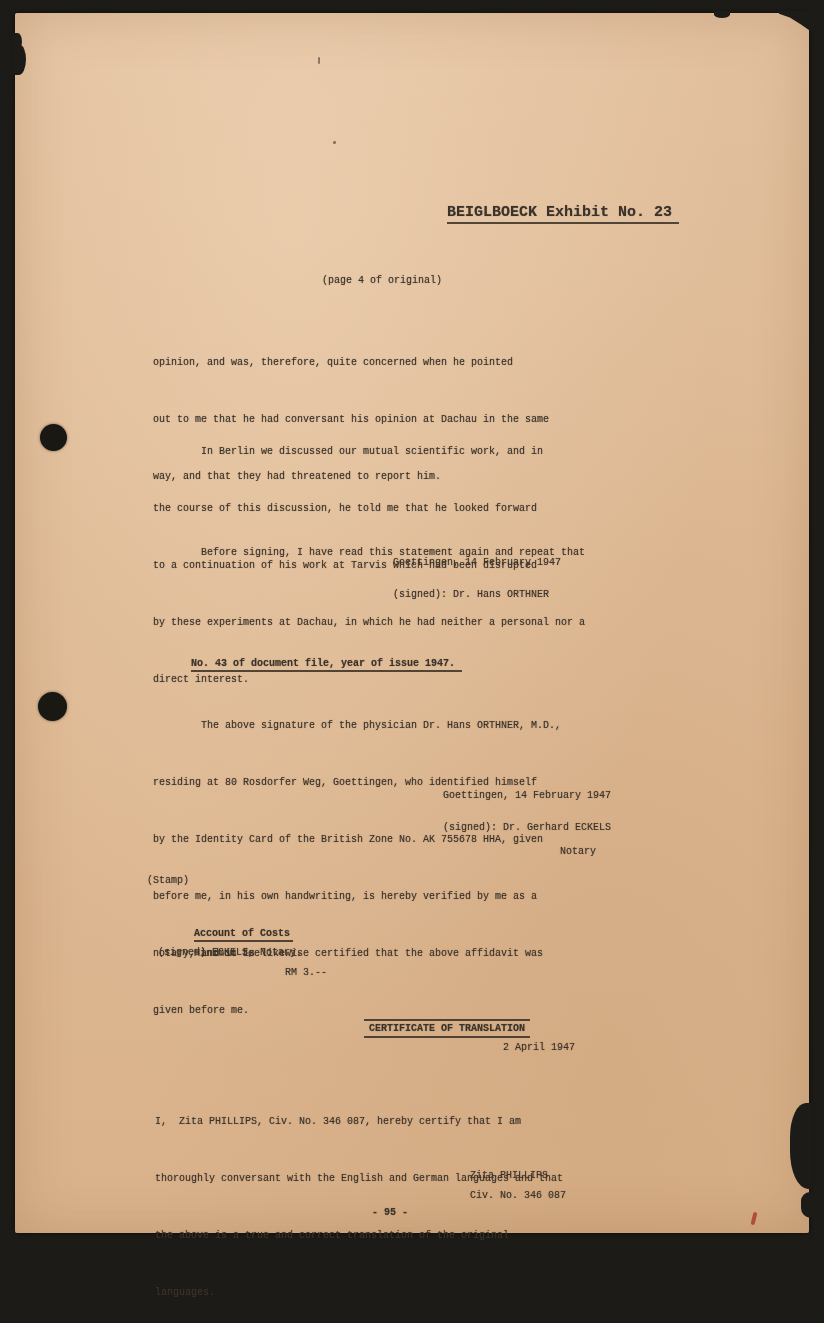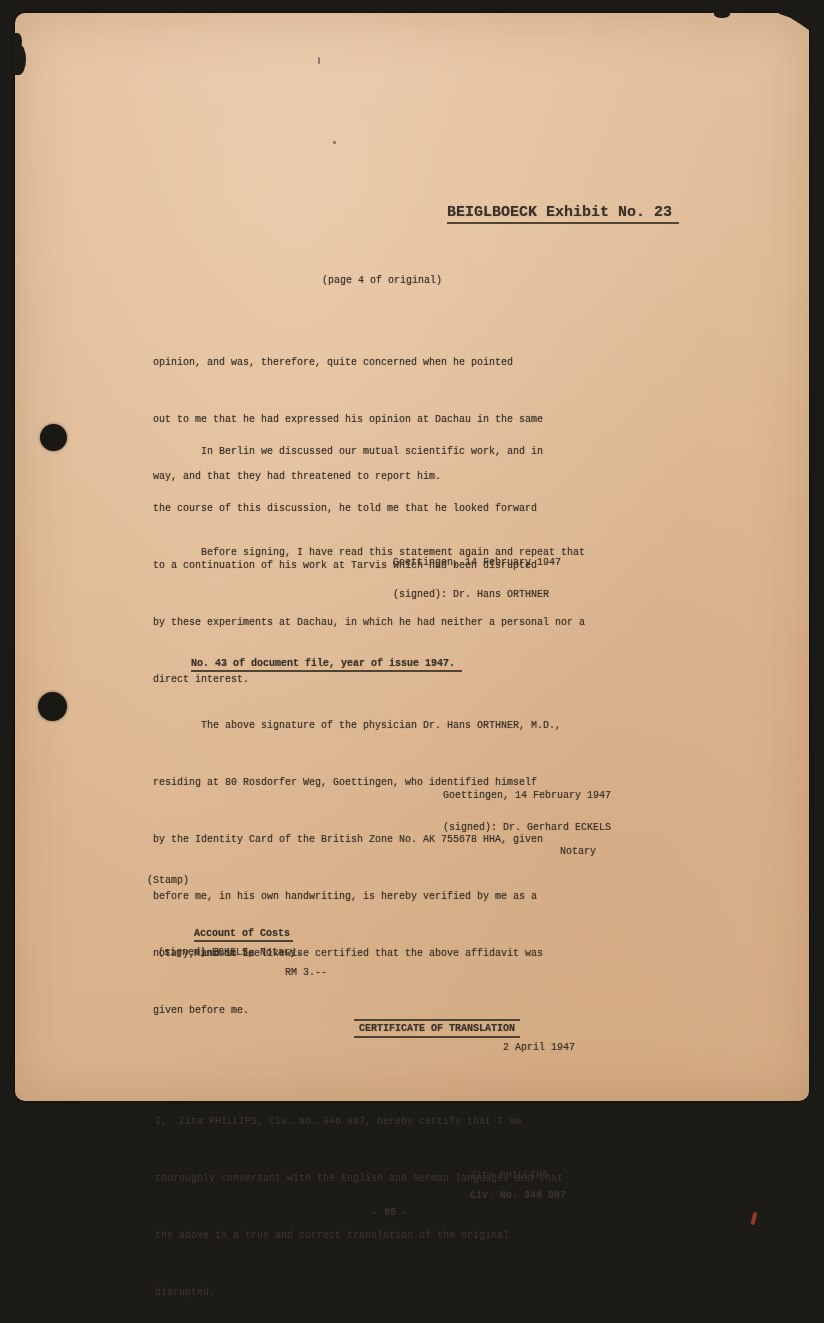--- a/index.html
+++ b/index.html
@@ -8,27 +8,27 @@
     position: relative;
     width: 824px;
     height: 1323px;
     background: #1c1b17;
     overflow: hidden;
     font-family: "Liberation Mono", "DejaVu Sans Mono", monospace;
   }
   .paper {
     position: absolute;
     left: 15px; top: 13px;
-    width: 794px; height: 1088px;
+    width: 794px; height: 1220px;
     background-image:
       radial-gradient(ellipse at 35% 15%, rgba(255,236,210,0.30), transparent 60%),
       radial-gradient(ellipse at 75% 85%, rgba(150,95,45,0.10), transparent 55%),
       linear-gradient(180deg, #e2c09e 0%, #deb994 45%, #d9b28b 100%);
     box-shadow: inset 0 0 55px rgba(120,75,35,0.22), 0 0 5px rgba(0,0,0,0.55);
-    border-radius: 10px;
+    border-radius: 2px;
   }
   .ink {
     position: absolute;
     color: #3b332a;
     font-size: 10px;
     line-height: 19px;
     white-space: pre;
     text-shadow: 0 0 1px rgba(59,51,42,0.55);
   }
   .ln { white-space: pre; }
@@ -74,21 +74,21 @@
   <div class="paper">
 
     <div class="ink" style="left:378px; top:171px; font-size:15px;">
       <span class="u">BEIGLBOECK Exhibit No. 23</span>
     </div>
 
     <div class="ink" style="left:307px; top:258px;">(page 4 of original)</div>
 
     <div class="ink" style="left:138px; top:302px;">
       <div class="ln">opinion, and was, therefore, quite concerned when he pointed</div>
-      <div class="ln">out to me that he had expressed his opinion at Dachau in the same</div>
+      <div class="ln">out to me that he had conversant his opinion at Dachau in the same</div>
       <div class="ln">way, and that they had threatened to report him.</div>
     </div>
 
     <div class="ink" style="left:138px; top:391px;">
       <div class="ln indent">In Berlin we discussed our mutual scientific work, and in</div>
       <div class="ln">the course of this discussion, he told me that he looked forward</div>
       <div class="ln">to a continuation of his work at Tarvis which had been disrupted</div>
       <div class="ln">by these experiments at Dachau, in which he had neither a personal nor a</div>
       <div class="ln">direct interest.</div>
     </div>
@@ -121,34 +121,34 @@
 
     <div class="ink" style="left:143px; top:892px;">
       <span class="u" style="padding-right:3px;margin-top:19px;">Account of Costs</span>
     </div>
     <div class="ink" style="left:143px; top:912px; width:300px;">
       <span>Minimum fee</span>
       <span style="position:absolute; left:127px;">RM 3.--</span>
     </div>
     <div class="ink" style="left:143px; top:930px;">(signed) ECKELS, Notary.</div>
 
-    <div class="ink" style="left:303px; top:987px;">
+    <div class="ink" style="left:313px; top:987px;">
       <span class="boxed">CERTIFICATE OF TRANSLATION</span>
     </div>
     <div class="ink" style="left:488px; top:1025px;">2 April 1947</div>
 
     <div class="ink" style="left:140px; top:1061px;">
       <div class="ln">I,  Zita PHILLIPS, Civ. No. 346 087, hereby certify that I am</div>
       <div class="ln">thoroughly conversant with the English and German languages and that</div>
       <div class="ln">the above is a true and correct translation of the original</div>
-      <div class="ln">disrupted.</div>
+      <div class="ln">languages.</div>
     </div>
 
     <div class="ink" style="left:455px; top:1153px;">Zita PHILLIPS</div>
-    <div class="ink" style="left:455px; top:1173px; font-weight:bold;">Civ. No. 346 087</div>
+    <div class="ink" style="left:455px; top:1173px; font-weight:normal;">Civ. No. 346 087</div>
 
     <div class="ink" style="left:357px; top:1190px; font-weight:bold;">- 95 -</div>
 
     <div class="hole" style="left:25px; top:411px; width:27px; height:27px;"></div>
     <div class="hole" style="left:23px; top:679px; width:29px; height:29px;"></div>
 
     <div class="speck" style="left:303px; top:44px; width:2px; height:7px;"></div>
     <div class="speck" style="left:318px; top:128px; width:3px; height:3px;"></div>
     <div class="red-mark" style="left:737px; top:1199px;"></div>
   </div>

